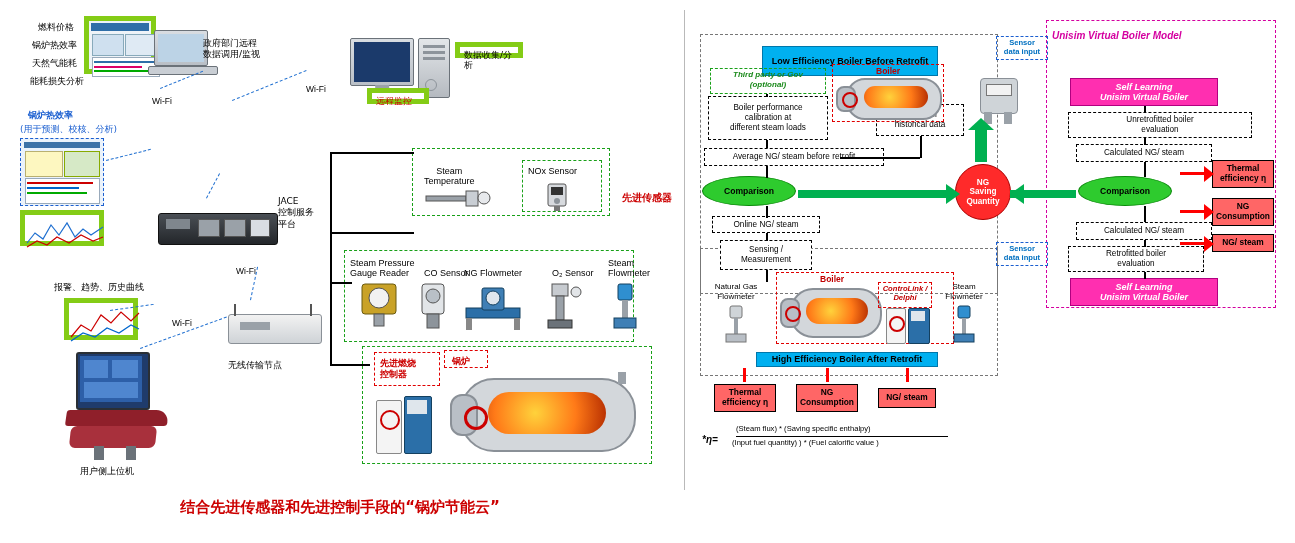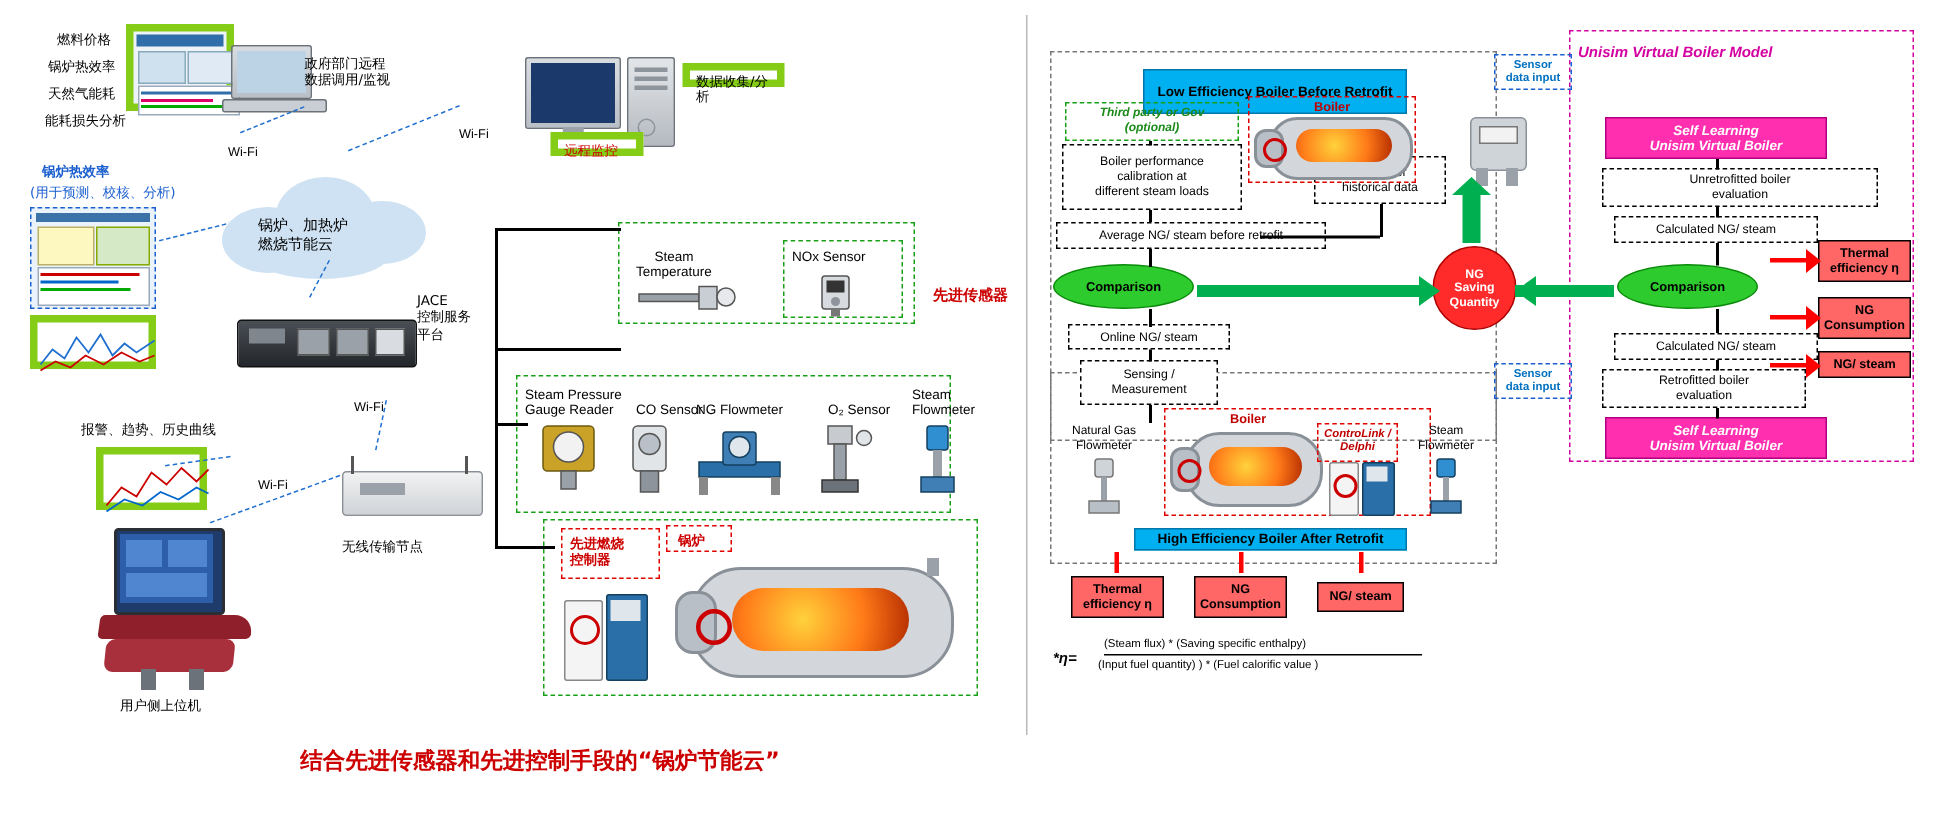--- a/index.html
+++ b/index.html
@@ -2,21 +2,21 @@
 <html><head>
 <meta charset="utf-8">
 <style>
   html,body{margin:0;padding:0;}
   body{width:1295px;height:543px;background:#ffffff;font-family:"Liberation Sans",sans-serif;overflow:hidden;position:relative;}
   .panel{position:absolute;top:0;height:500px;}
   #left-panel{left:0;width:680px;}
   #right-panel{left:680px;width:615px;}
   .divider{position:absolute;left:684px;top:10px;width:1px;height:480px;background:#b9b9b9;}
   .cap{position:absolute;top:498px;font-weight:bold;color:#cc0000;font-size:15px;}
-  #left-caption{left:0;width:680px;text-align:center;margin-left:20px;}
+  #left-caption{left:0;width:680px;text-align:center;}
 
   
   .lbl{position:absolute;font-size:9px;line-height:1.15;color:#000;}
   .zh{font-family:"DejaVu Sans",sans-serif;}
   .box{position:absolute;box-sizing:border-box;}
   .dash-green{border:1.4px dashed #18a018;}
   .dash-red{border:1.4px dashed #e00000;}
   .dash-blue{border:1.4px dashed #1b5fd0;}
   .dash-gray{border:1.4px dashed #777;}
   .dash-magenta{border:1.4px dashed #d400a0;}
@@ -107,28 +107,20 @@
     <div style="position:absolute;left:6px;top:48px;width:52px;height:2px;background:#06c;"></div>
     <div style="position:absolute;left:6px;top:53px;width:60px;height:2px;background:#0a0;"></div>
   </div>
   <div class="box solid-black" style="left:20px;top:210px;width:84px;height:36px;background:#fff;">
     <svg width="82" height="34" viewBox="0 0 82 34">
       <polyline points="2,28 10,18 18,24 26,10 34,20 42,8 50,22 58,14 66,20 78,12" fill="none" stroke="#1f6fd0" stroke-width="1.2"></polyline>
       <polyline points="2,32 12,26 22,30 32,22 44,28 56,20 68,26 78,22" fill="none" stroke="#c00" stroke-width="1.2"></polyline>
     </svg>
   </div>
 
-  <div class="cloud" style="left:140px;top:108px;width:152px;height:86px;">
-    <div class="c" style="left:8px;top:30px;width:62px;height:44px;"></div>
-    <div class="c" style="left:44px;top:10px;width:66px;height:52px;"></div>
-    <div class="c" style="left:86px;top:26px;width:58px;height:42px;"></div>
-    <div class="c" style="left:28px;top:44px;width:92px;height:34px;"></div>
-    <div class="lbl zh" style="left:32px;top:36px;white-space:pre;font-size:10px;line-height:1.3;color:#000;">锅炉、加热炉
-燃烧节能云</div>
-  </div>
 
   <div class="dev" style="left:158px;top:205px;width:118px;height:46px;">
     <div style="position:absolute;left:0;top:8px;width:118px;height:30px;background:linear-gradient(#4a4f55,#23262a);border:1px solid #111;border-radius:3px;"></div>
     <div style="position:absolute;left:8px;top:14px;width:24px;height:10px;background:#7f868d;"></div>
     <div style="position:absolute;left:40px;top:14px;width:20px;height:16px;background:#9aa1a8;border:1px solid #555;"></div>
     <div style="position:absolute;left:66px;top:14px;width:20px;height:16px;background:#9aa1a8;border:1px solid #555;"></div>
     <div style="position:absolute;left:92px;top:14px;width:18px;height:16px;background:#d9dde2;border:1px solid #555;"></div>
   </div>
   <div class="lbl zh" style="left:278px;top:196px;white-space:pre;line-height:1.25;">JACE
 控制服务

